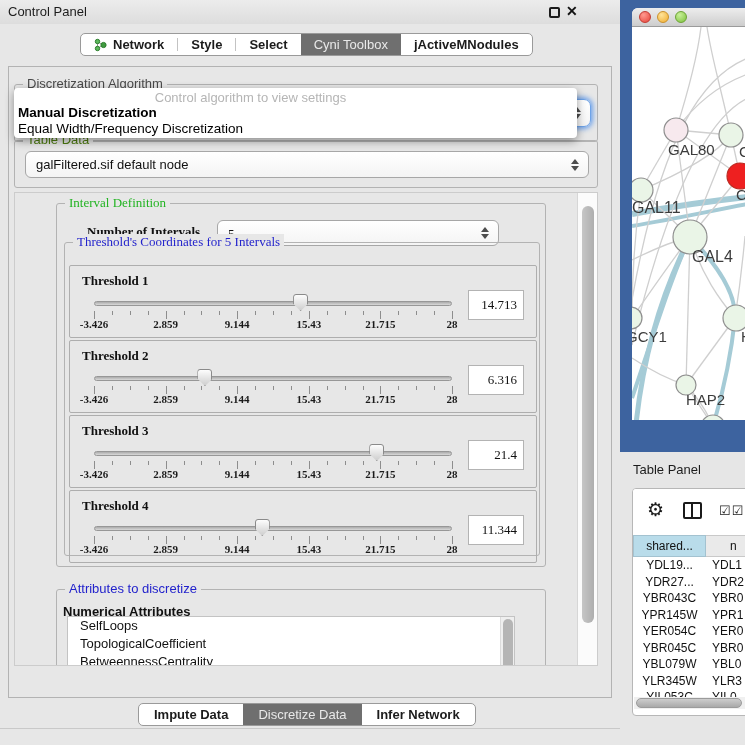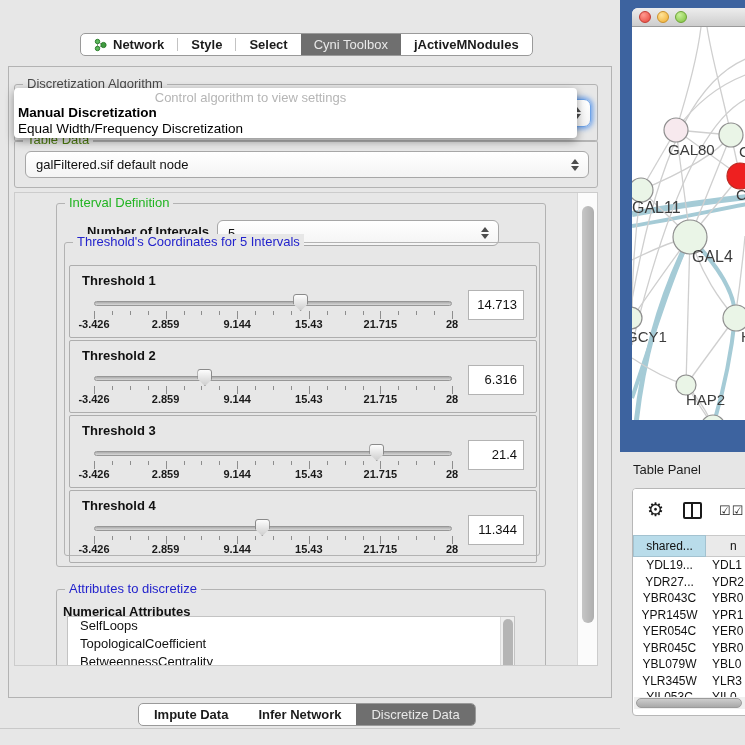--- a/index.html
+++ b/index.html
@@ -114,20 +114,25 @@
 
   .noi-label { position:absolute; left:30px; top:20px; font-size:13px; font-weight:bold; color:#111; }
   .num-label { position:absolute; left:6px; top:5px; font-size:13px; font-weight:bold; color:#111; }
 </style>
 </head>
 <body>
 
 <div class="screen">
 
   <div class="control-panel">
+    <div class="cp-titlebar">
+      <span class="cp-title">Control Panel</span>
+      <span class="float-icon"></span>
+      <span class="close-icon">✕</span>
+    </div>
 
     <div class="top-tabbar" id="top-tabbar">
         <div class="tab">
           <svg class="net-icon" viewBox="0 0 13 14">
             <line x1="3.5" y1="3.5" x2="9" y2="7" stroke="#9a9a9a"></line>
             <line x1="3.5" y1="10.5" x2="9" y2="7" stroke="#9a9a9a"></line>
             <line x1="3.5" y1="3.5" x2="3.5" y2="10.5" stroke="#9a9a9a"></line>
             <circle cx="3.5" cy="3.5" r="2.2" fill="#5cb85c" stroke="#2d7d2d"></circle>
             <circle cx="3.5" cy="10.5" r="2.2" fill="#5cb85c" stroke="#2d7d2d"></circle>
             <circle cx="9.5" cy="7" r="2.6" fill="#3f9a3f" stroke="#2d7d2d"></circle>
@@ -168,21 +173,21 @@
         <span>galFiltered.sif default node</span>
         <span class="spin">
             <span class="up"></span>
             <span class="dn"></span>
           </span>
       </div>
     </div>
 
     <div class="scrollpane">
 
-      <div class="group" style="left:41px; top:10px; width:490px; height:364px;">
+      <div class="group" style="left:41px; top:10px; width:490px; height:364px;font-family:Liberation Serif, serif;">
         <span class="group-title green">Interval Definition</span>
         <span class="noi-label">Number of Intervals</span>
         <div class="combo" style="left:160px; top:16px; width:282px; height:26px;">
           <span>5</span>
           <span class="spin">
               <span class="up"></span>
               <span class="dn"></span>
             </span>
         </div>
 
@@ -362,22 +367,22 @@
       </div>
 
       <div class="vscrollbar">
         <div class="thumb-v"></div>
       </div>
     </div>
 
 
     <div class="bottom-tabbar" id="bottom-tabbar">
         <div class="tab">Impute Data</div>
+        <div class="tab selected">Discretize Data</div>
         <div class="tab">Infer Network</div>
-        <div class="tab selected">Discretize Data</div>
       </div>
     <div class="panel-bottom-line"></div>
 
     <div class="popup">
       <div class="popup-hint">Control algorithm to view settings</div>
       <div id="popup-options">
           <div class="popup-opt b" style="top: 17px; text-align: right;">Manual Discretization</div>
           <div class="popup-opt" style="top: 33px;">Equal Width/Frequency Discretization</div>
         </div>
     </div>

